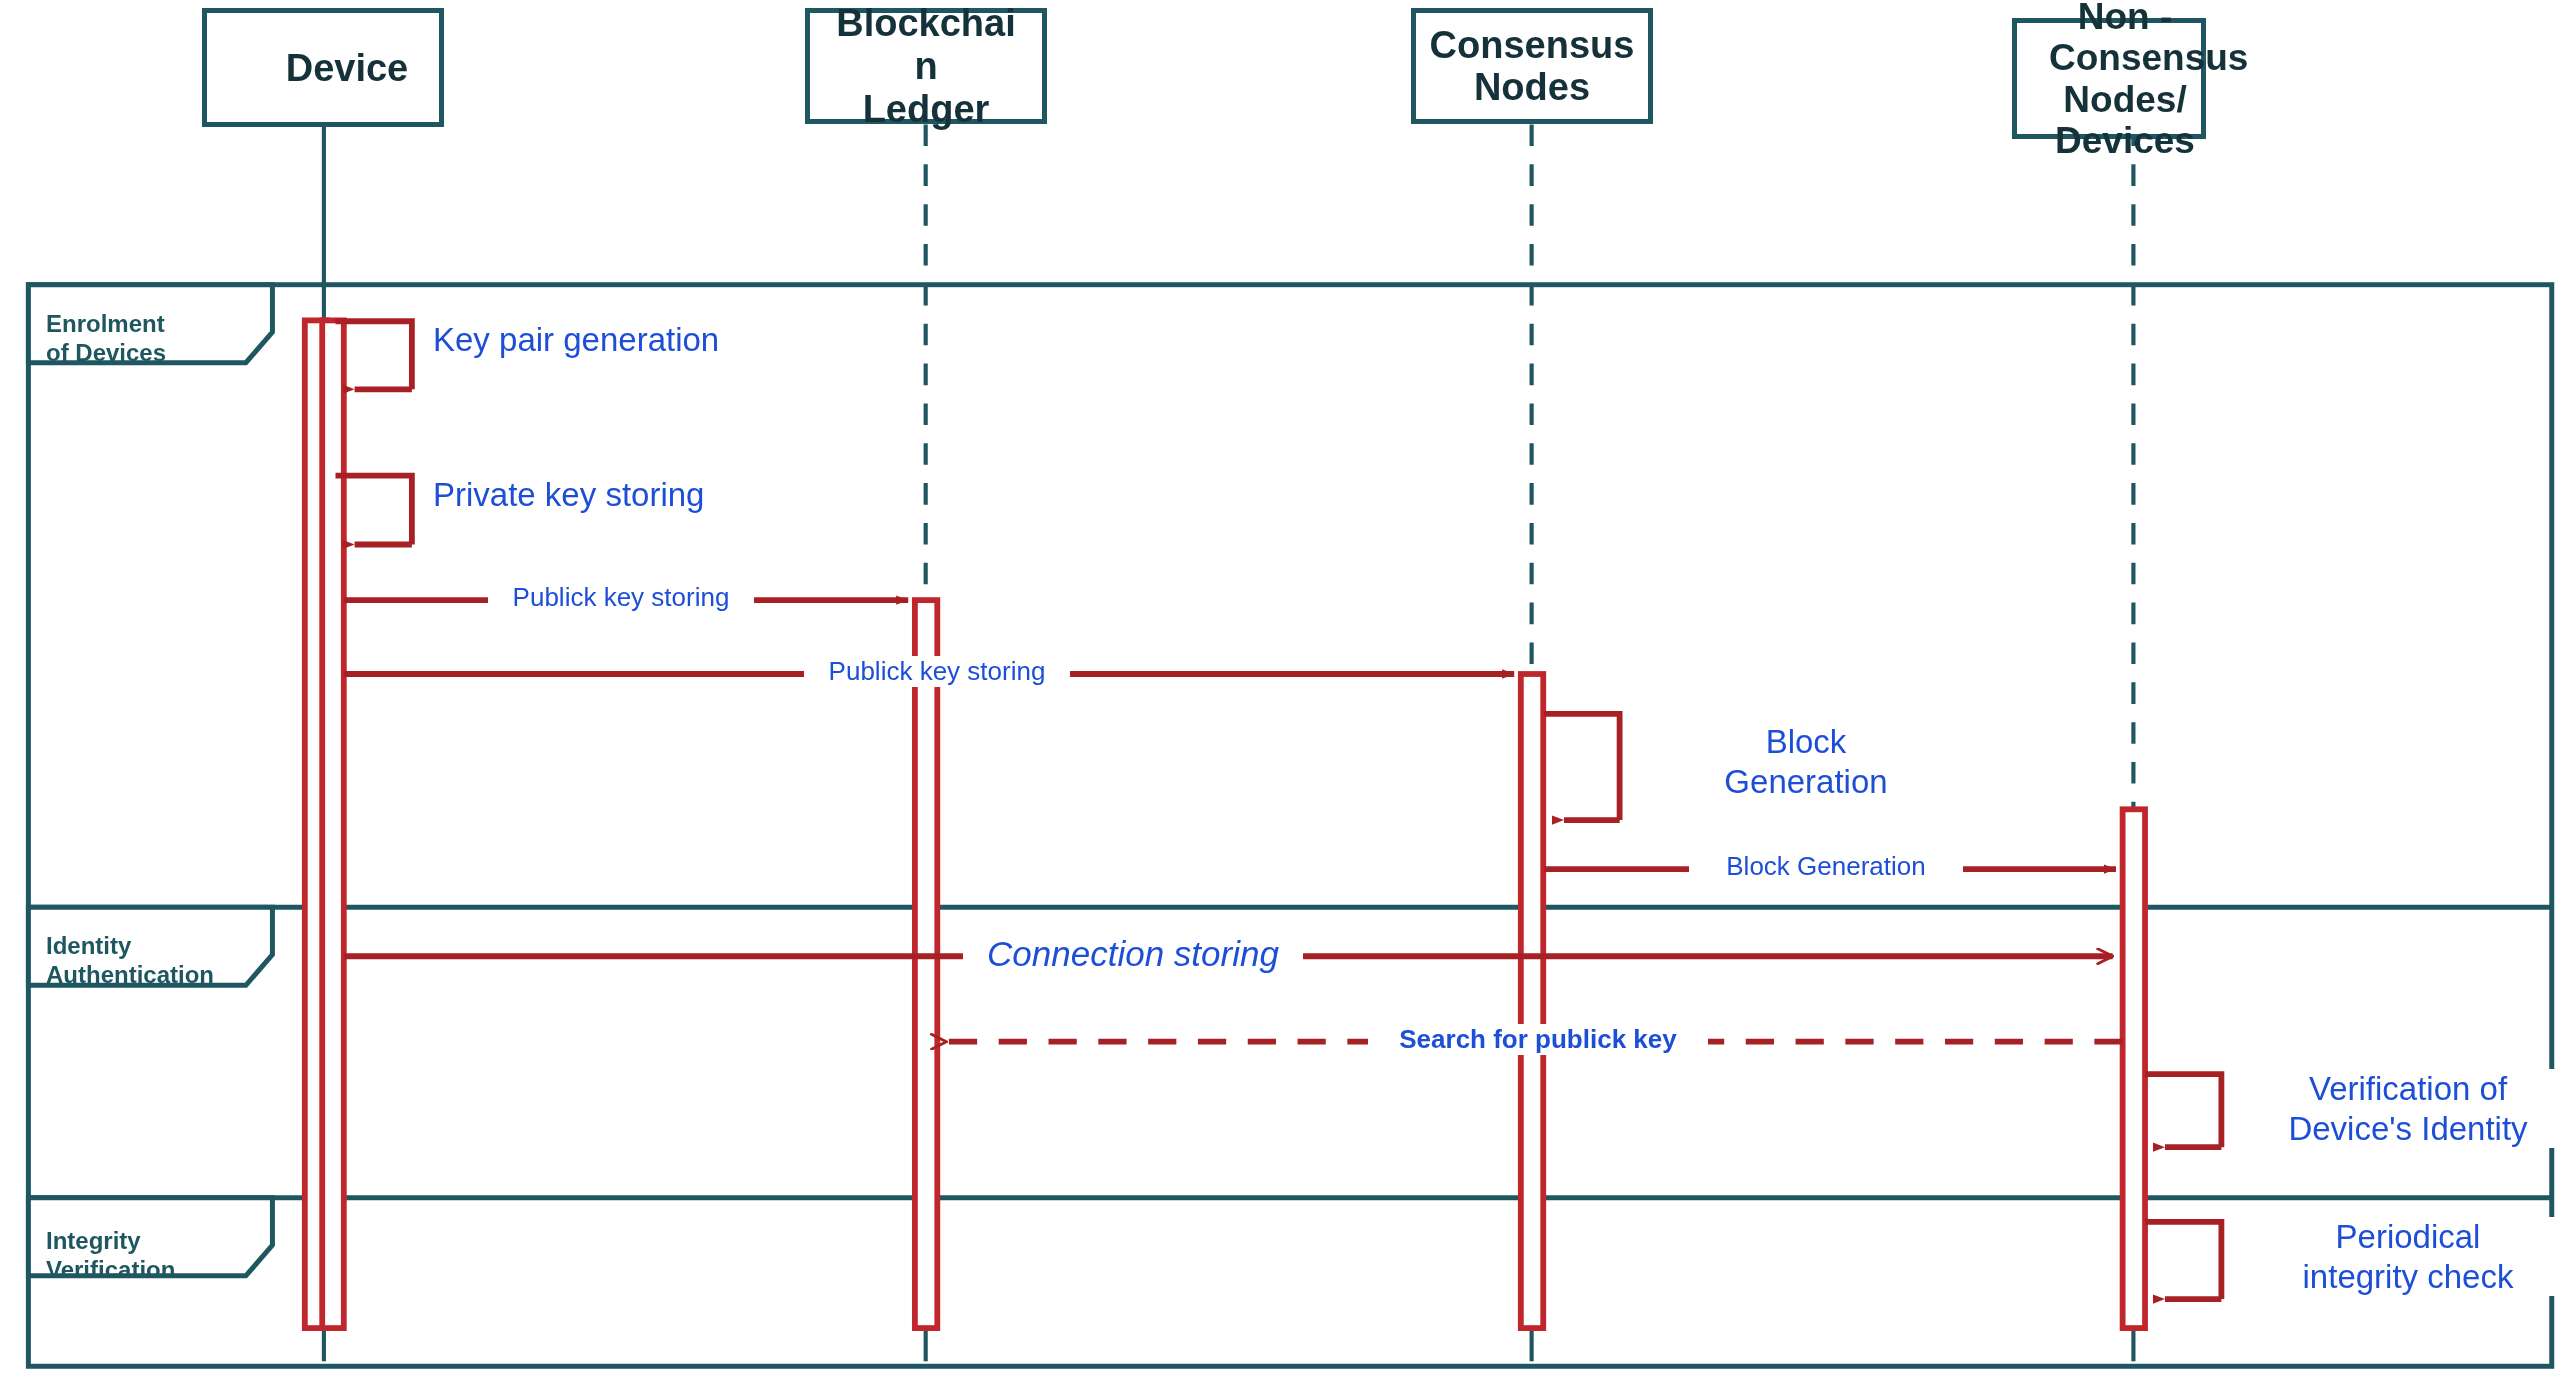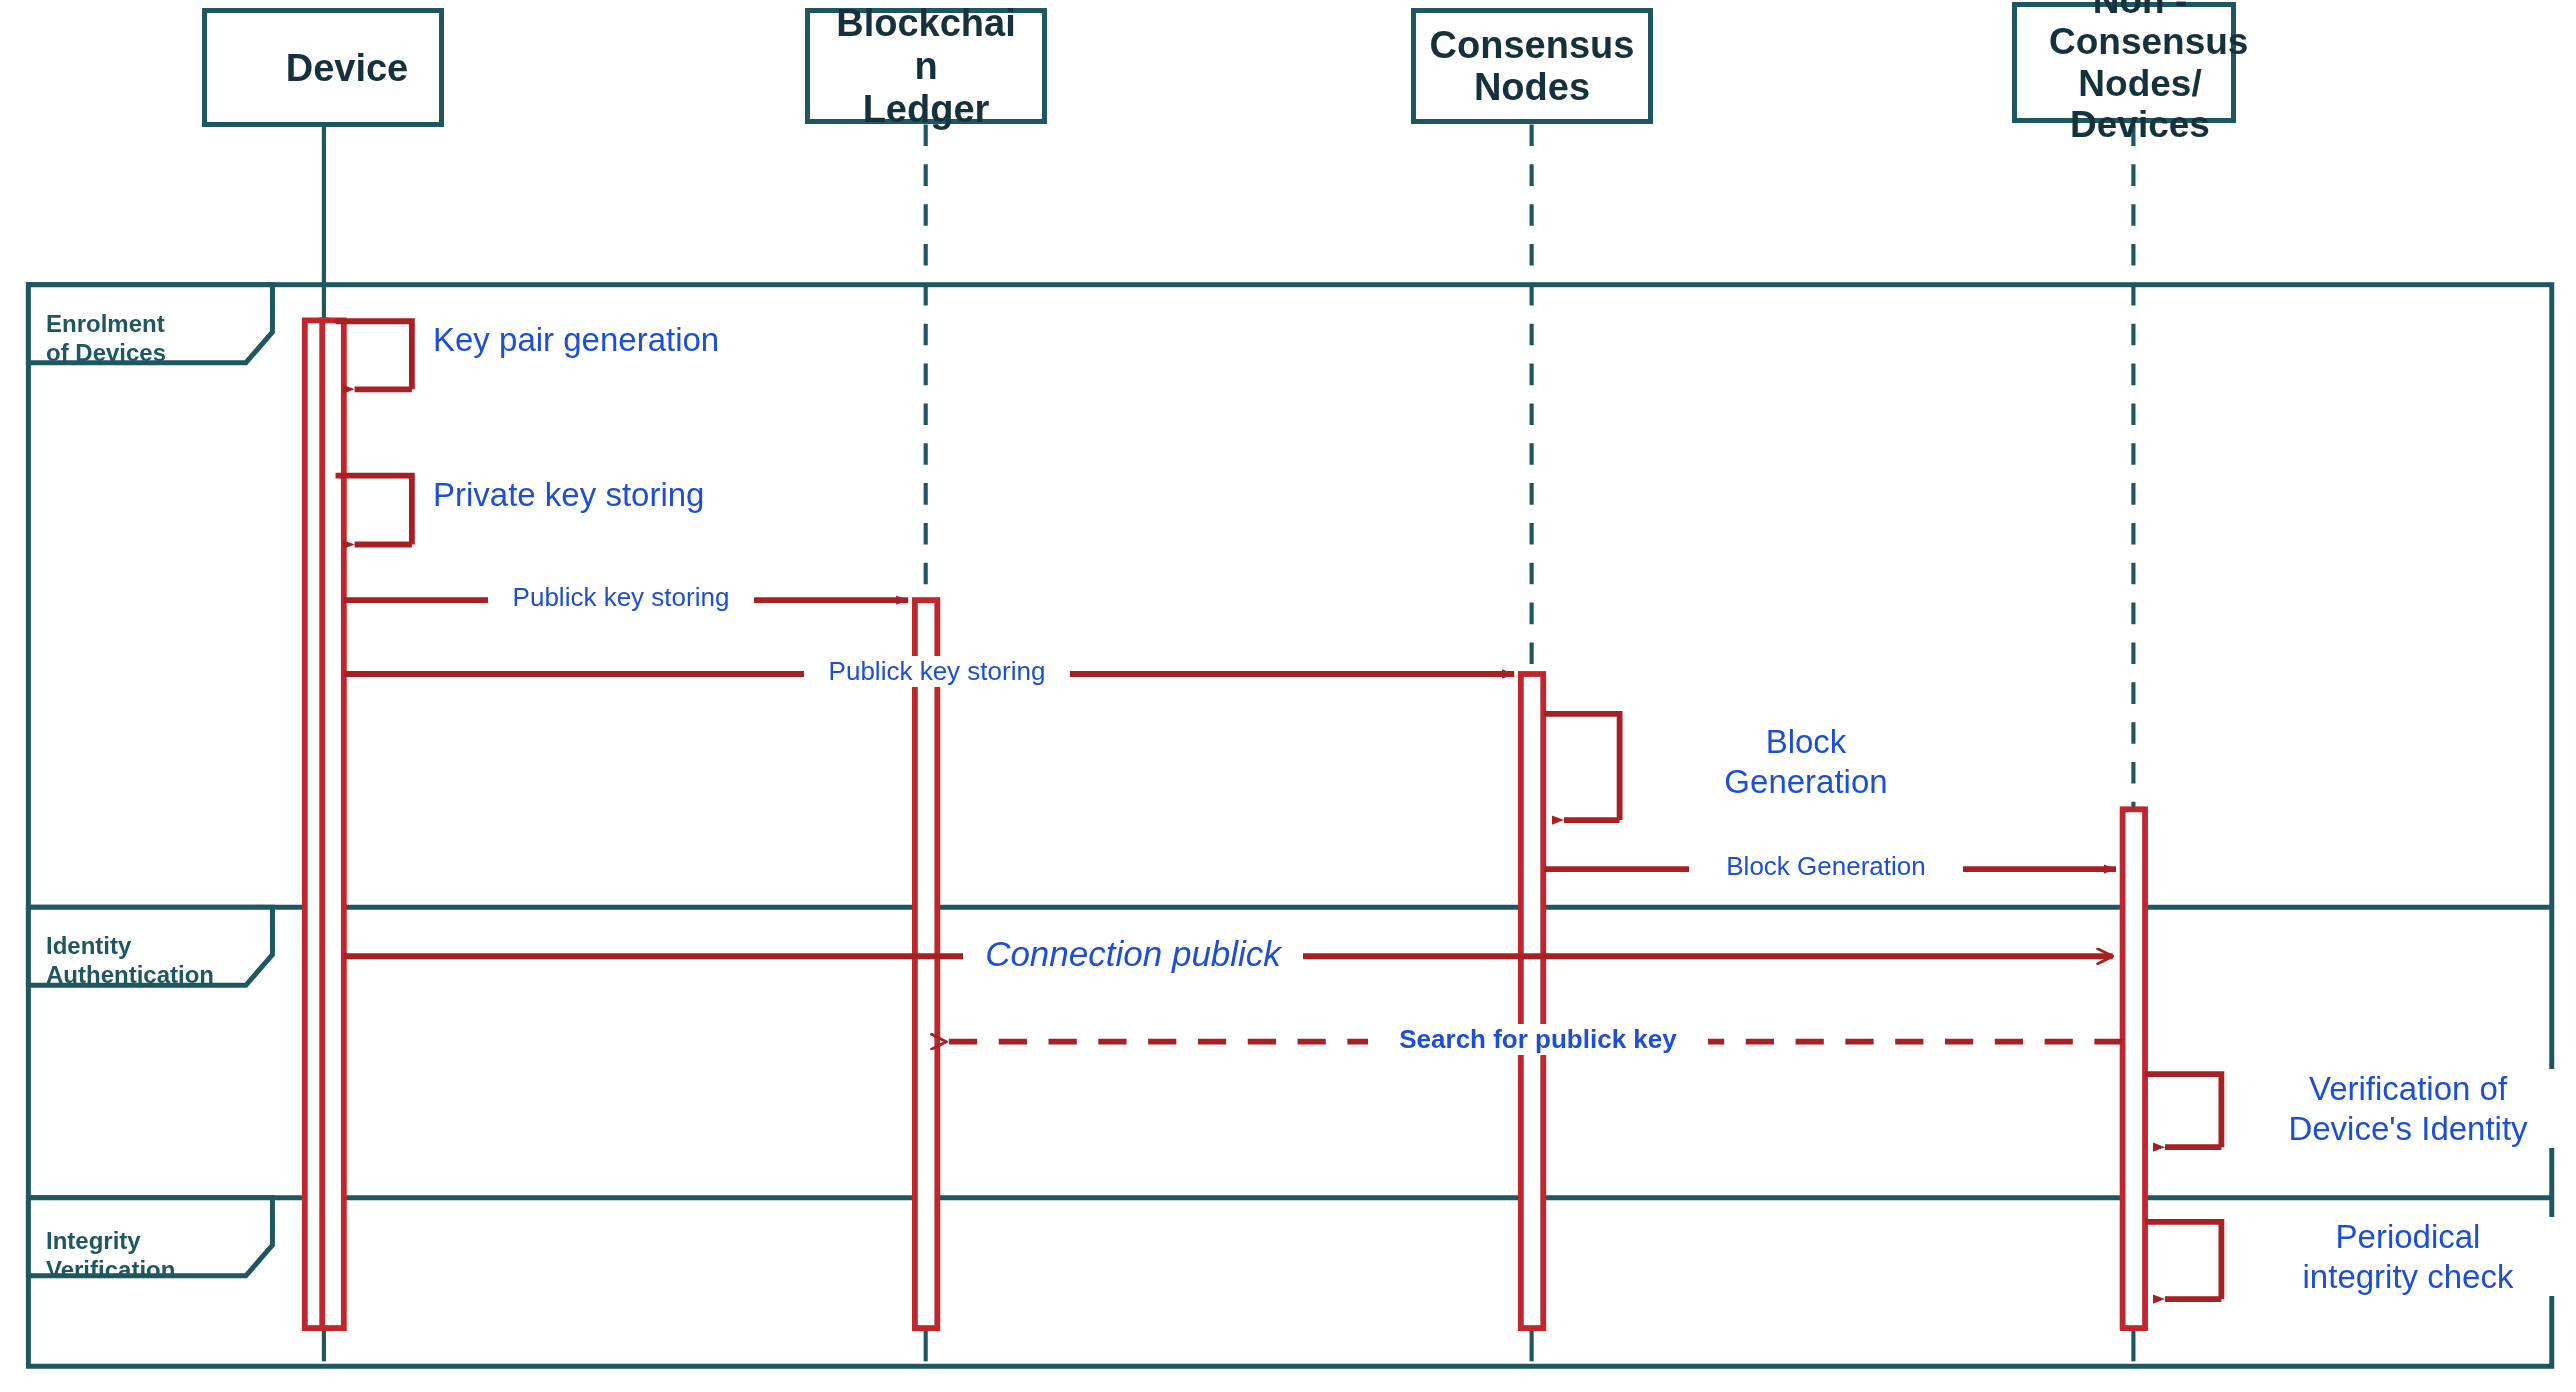--- a/index.html
+++ b/index.html
@@ -133,21 +133,21 @@
     <span class="lifeline-label">Blockchai
 n
 Ledger</span>
   </div>
 
   <div class="lifeline-box" style="left:1411px;top:8.3px;width:242px;height:116px;font-size:38px;">
     <span class="lifeline-label">Consensus
 Nodes</span>
   </div>
 
-  <div class="lifeline-box" style="left:2012px;top:2px;width:224px;height:121px;font-size:37px;padding-left:32px;">
+  <div class="lifeline-box" style="left:2012px;top:18px;width:194px;height:121px;font-size:37px;padding-left:32px;">
     <span class="lifeline-label">Non -
 Consensus
 Nodes/
 Devices</span>
   </div>
 
   <div class="frag-label" style="left:46px;top:309px;width:216px;font-size:24px;">Enrolment
 of Devices</div>
 
   <div class="frag-label" style="left:46px;top:931px;width:224px;font-size:24px;">Identity
@@ -162,21 +162,21 @@
 
   <div class="msg-label inline" style="left:488px;top:582px;width:266px;font-size:26px;">Publick key storing</div>
 
   <div class="msg-label inline" style="left:804px;top:656px;width:266px;font-size:26px;">Publick key storing</div>
 
   <div class="msg-label" style="left:1669px;top:722px;width:274px;font-size:33px;">Block
 Generation</div>
 
   <div class="msg-label inline" style="left:1689px;top:851px;width:274px;font-size:26px;">Block Generation</div>
 
-  <div class="msg-label inline italic" style="left:963px;top:933px;width:340px;font-size:35px;">Connection publick</div>
+  <div class="msg-label inline italic" style="left:963px;top:933px;width:340px;font-size:35px;">Connection storing</div>
 
   <div class="msg-label inline" style="left:1368px;top:1024px;width:340px;font-size:26px;font-weight:bold;">Search for publick key</div>
 
   <div class="msg-label" style="left:2246px;top:1069px;width:324px;font-size:33px;">Verification of
 Device's Identity</div>
 
   <div class="msg-label" style="left:2246px;top:1217px;width:324px;font-size:33px;">Periodical
 integrity check</div>
 
 </div>

